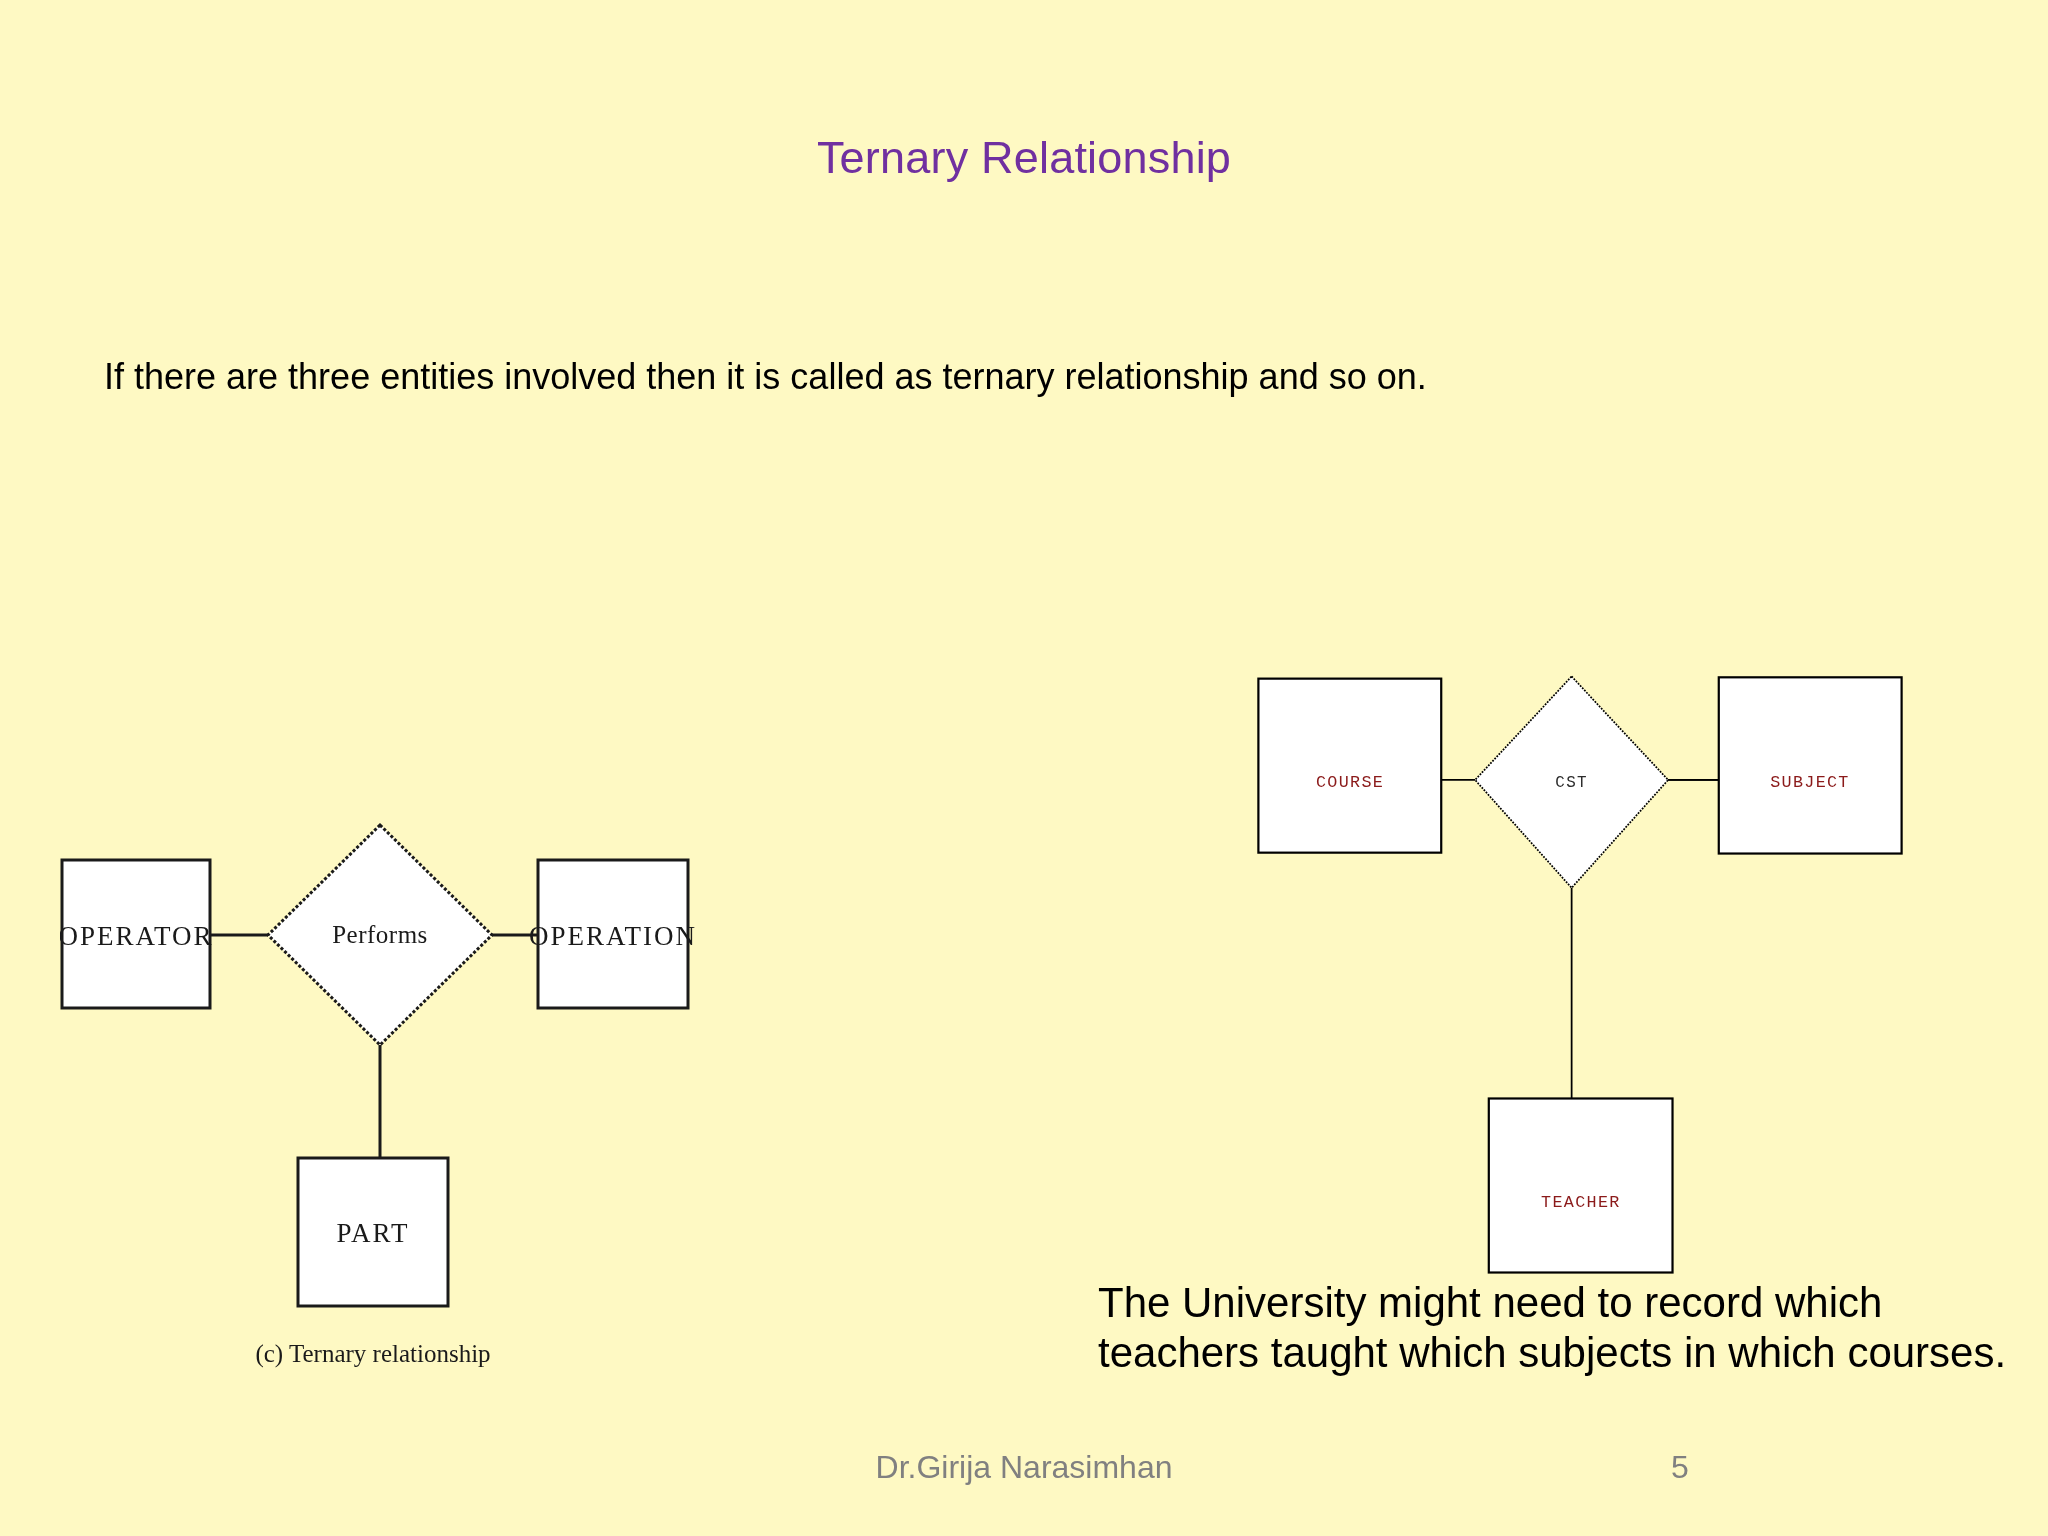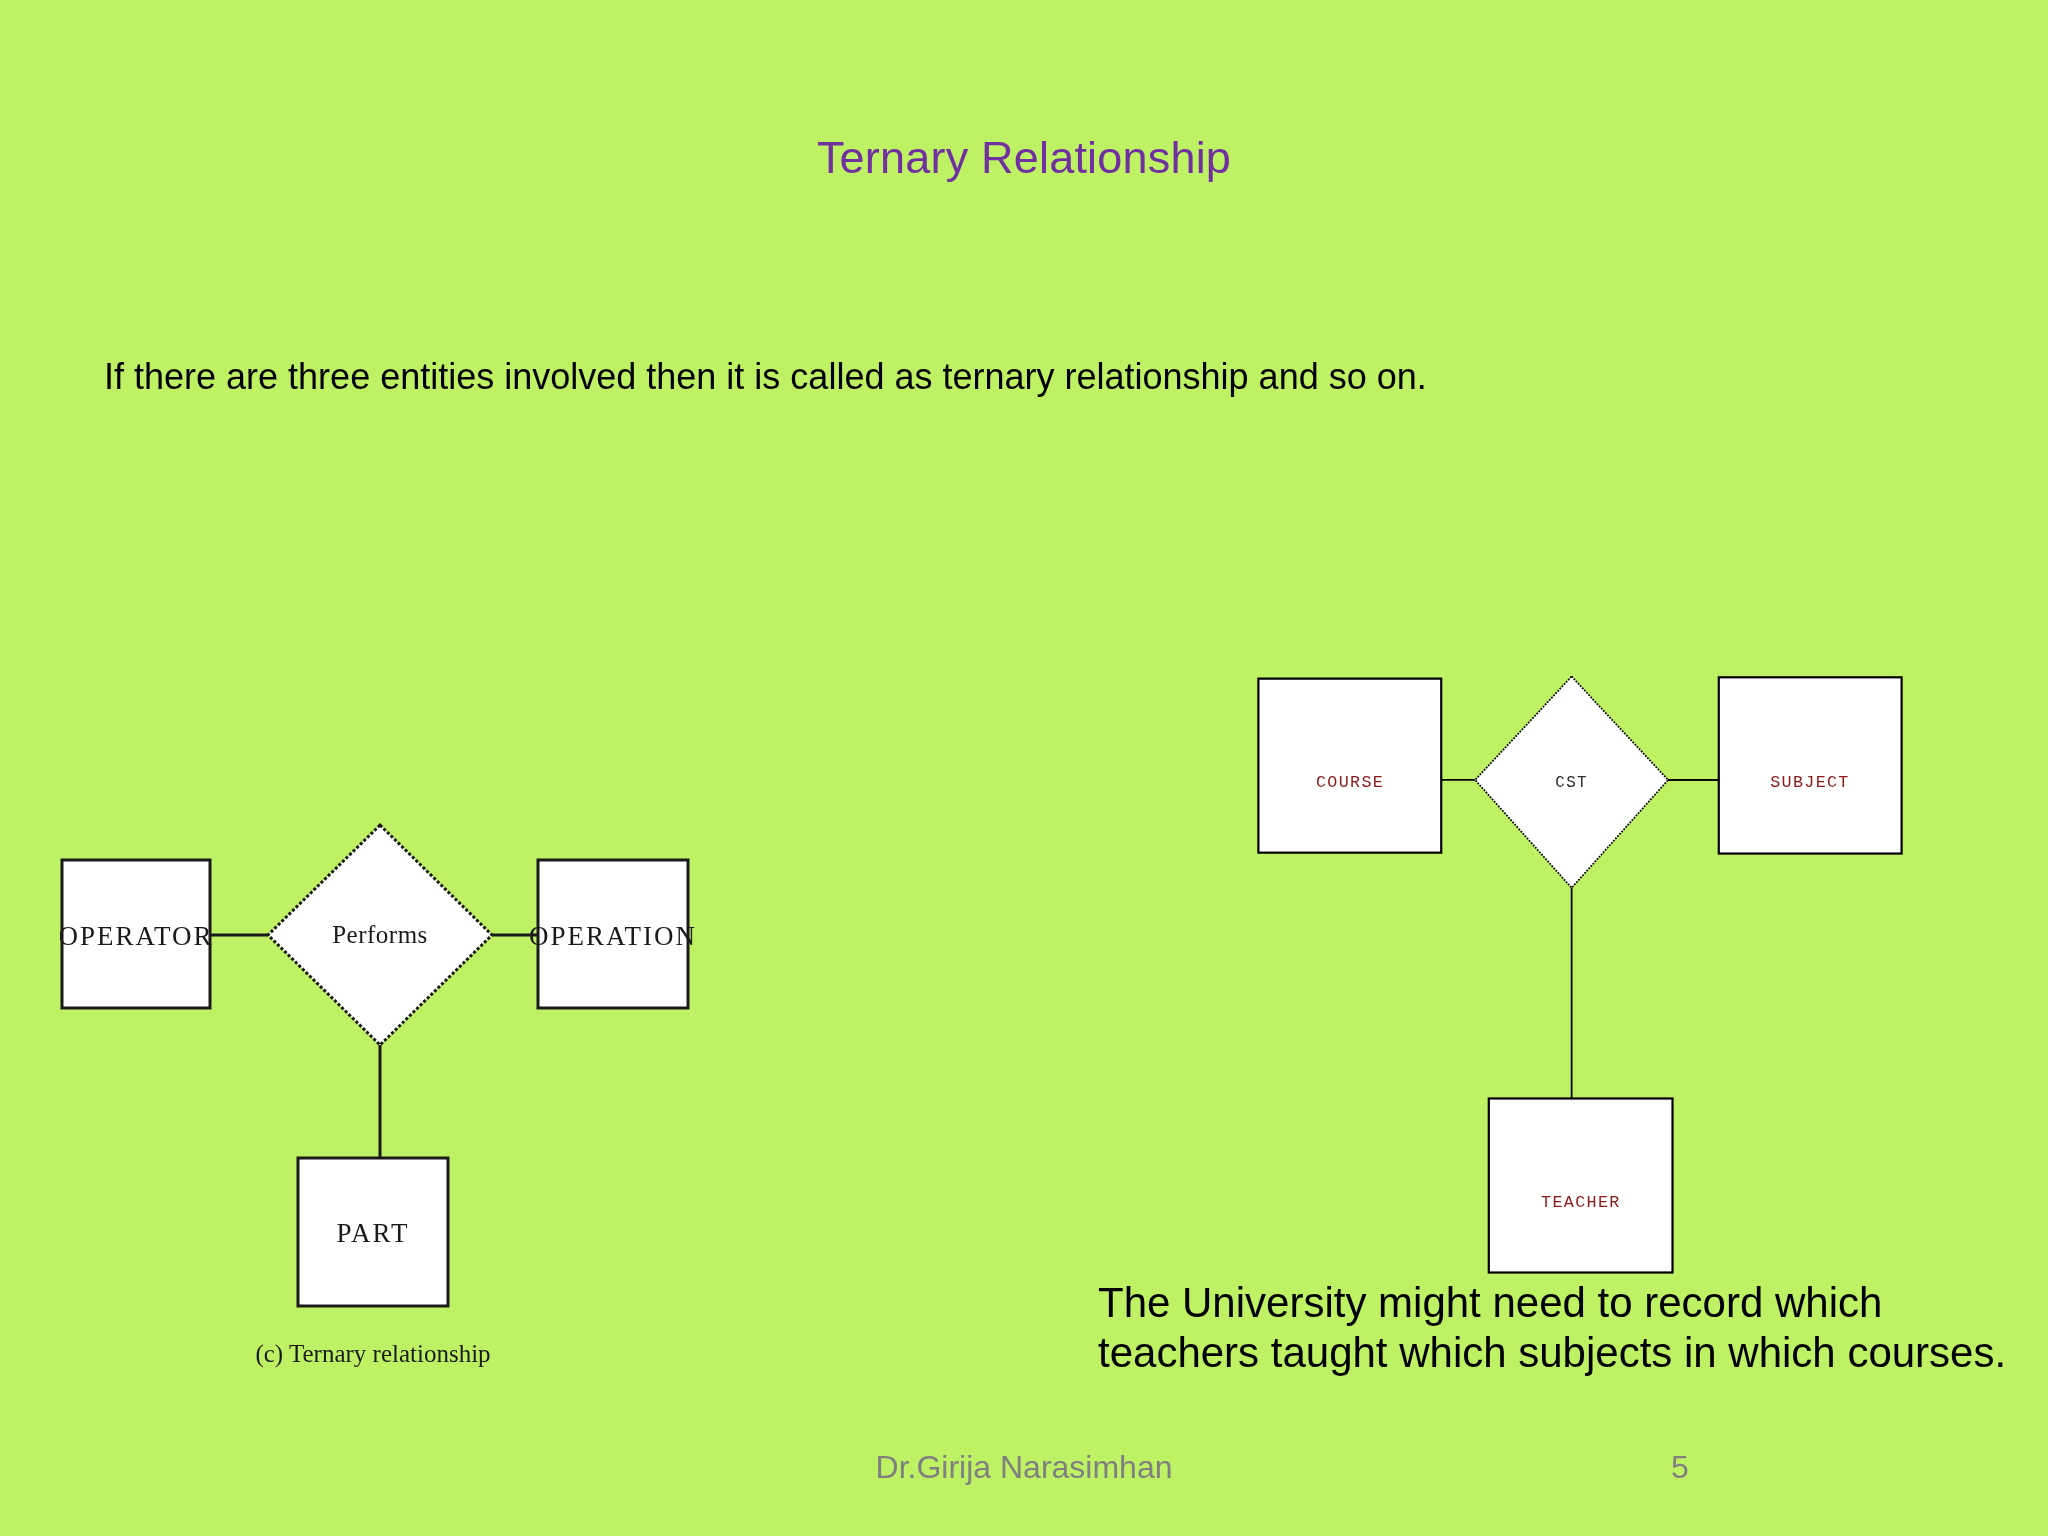--- a/index.html
+++ b/index.html
@@ -8,21 +8,21 @@
     padding: 0;
     background: #ffffff;
   }
   body {
     font-family: "Liberation Sans", sans-serif;
   }
   #slide {
     position: relative;
     width: 2048px;
     height: 1536px;
-    background: #bef264;
+    background: #fef9c3;
     overflow: hidden;
   }
 
   
   #slide-title {
     position: absolute;
     left: 0;
     top: 132px;
     width: 2048px;
     text-align: center;

